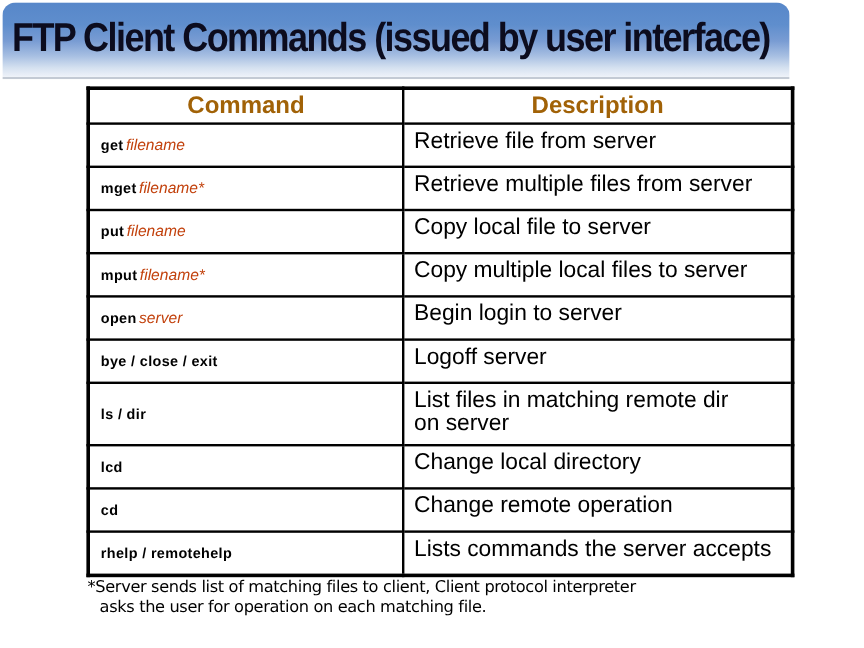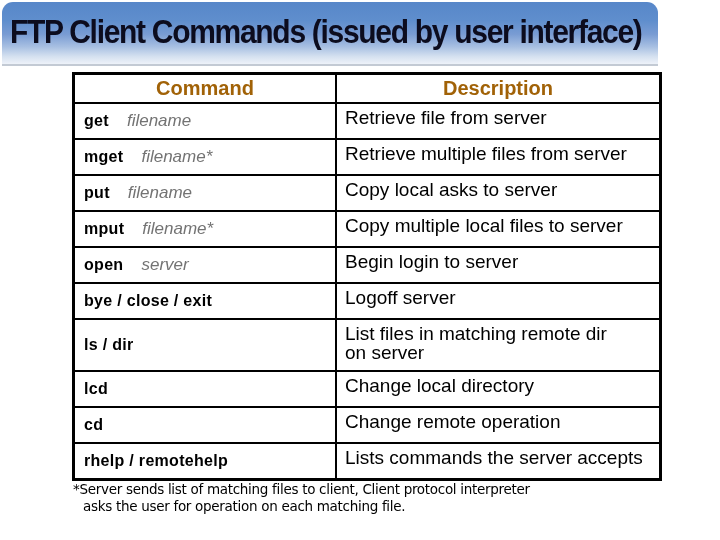--- a/index.html
+++ b/index.html
@@ -75,29 +75,29 @@
   }
   .cmd-table tr.row { height: 36px; }
   .cmd-table tr.row.tall { height: 52px; }
   td.cmd {
     vertical-align: middle;
     padding-left: 9px;
     white-space: nowrap;
   }
   td.cmd .c {
     font-weight: bold;
-    font-size: 16px;
+    font-size: 12px;
     letter-spacing: 0.3px;
     color: #000000;
   }
   td.cmd .a {
     font-style: italic;
-    font-size: 17px;
-    color: #737373;
-    margin-left: 18px;
+    font-size: 13px;
+    color: #c2410c;
+    margin-left: 2px;
   }
   td.desc {
     vertical-align: top;
     padding: 4px 6px 0 8px;
     font-size: 19px;
     line-height: 19px;
     color: #000000;
   }
   tr.tall td.desc .d {
     display: inline-block;
@@ -138,21 +138,21 @@
       <tr class="row">
         <td class="cmd"><span class="c">get</span><span class="a">filename</span></td>
         <td class="desc"><span class="d">Retrieve file from server</span></td>
       </tr>
       <tr class="row">
         <td class="cmd"><span class="c">mget</span><span class="a">filename*</span></td>
         <td class="desc"><span class="d">Retrieve multiple files from server</span></td>
       </tr>
       <tr class="row">
         <td class="cmd"><span class="c">put</span><span class="a">filename</span></td>
-        <td class="desc"><span class="d">Copy local asks to server</span></td>
+        <td class="desc"><span class="d">Copy local file to server</span></td>
       </tr>
       <tr class="row">
         <td class="cmd"><span class="c">mput</span><span class="a">filename*</span></td>
         <td class="desc"><span class="d">Copy multiple local files to server</span></td>
       </tr>
       <tr class="row">
         <td class="cmd"><span class="c">open</span><span class="a">server</span></td>
         <td class="desc"><span class="d">Begin login to server</span></td>
       </tr>
       <tr class="row">

